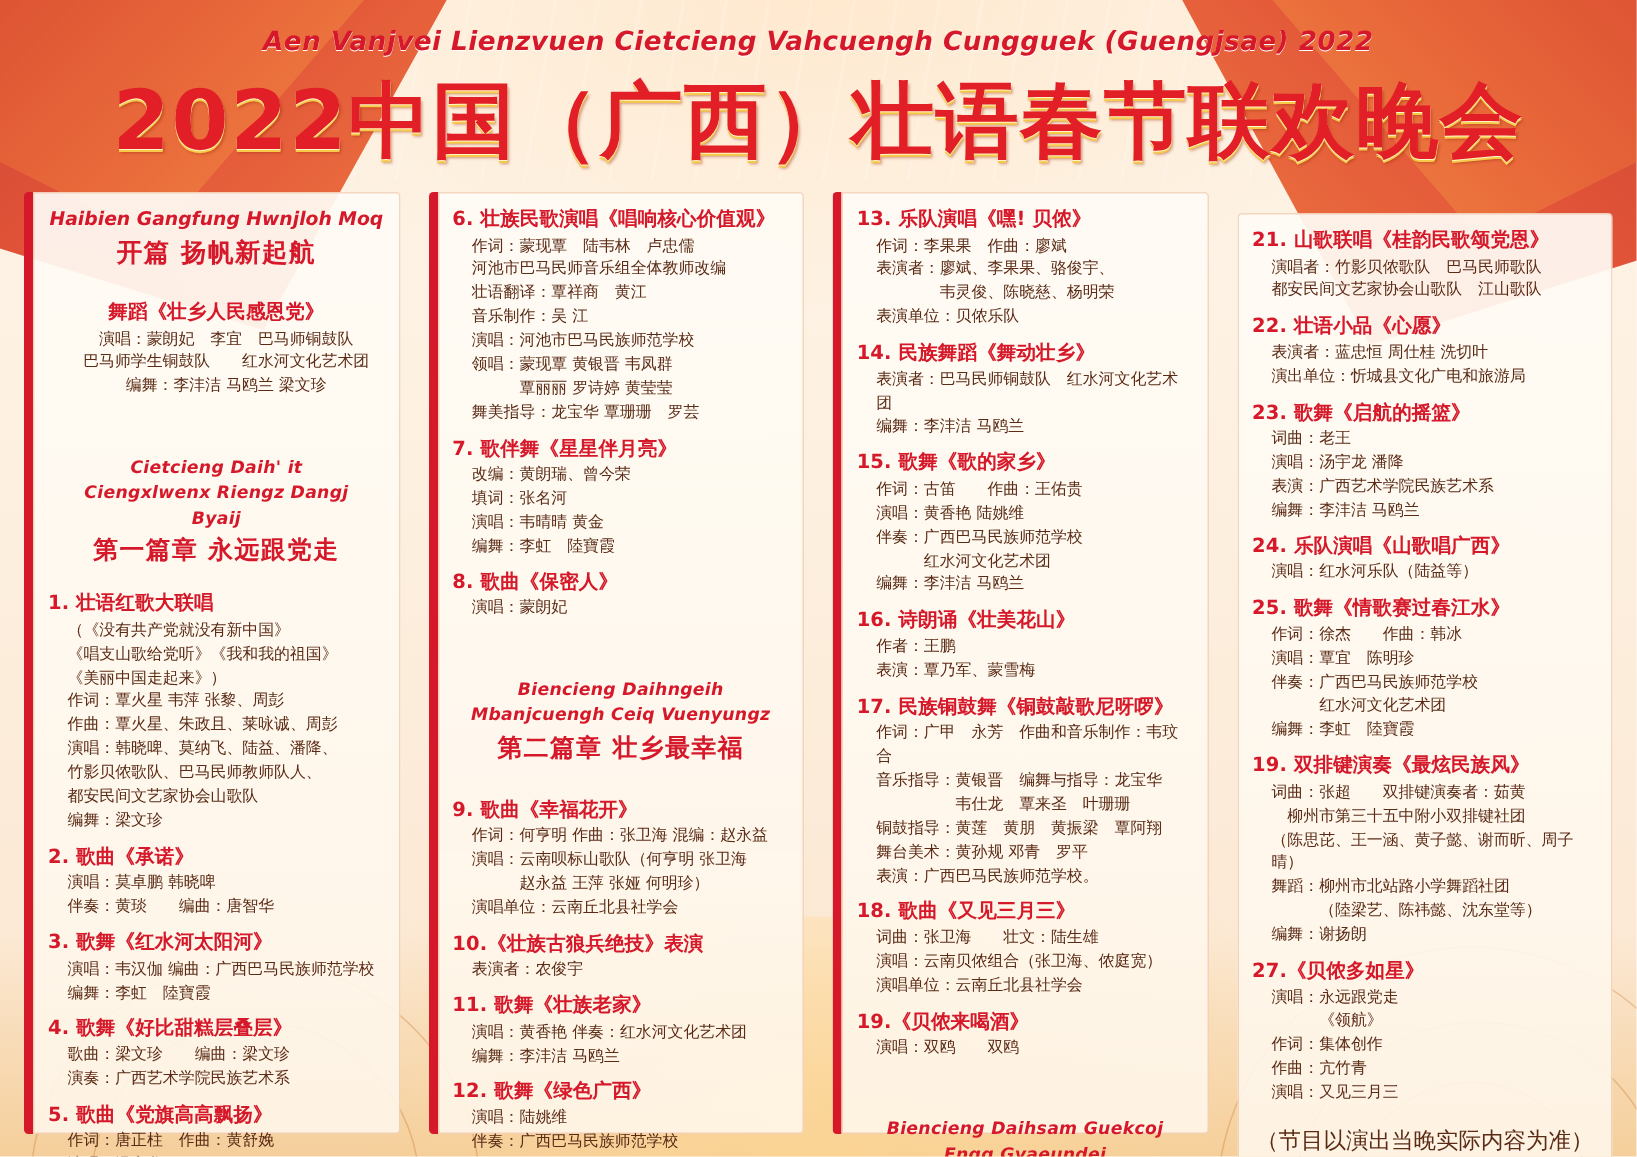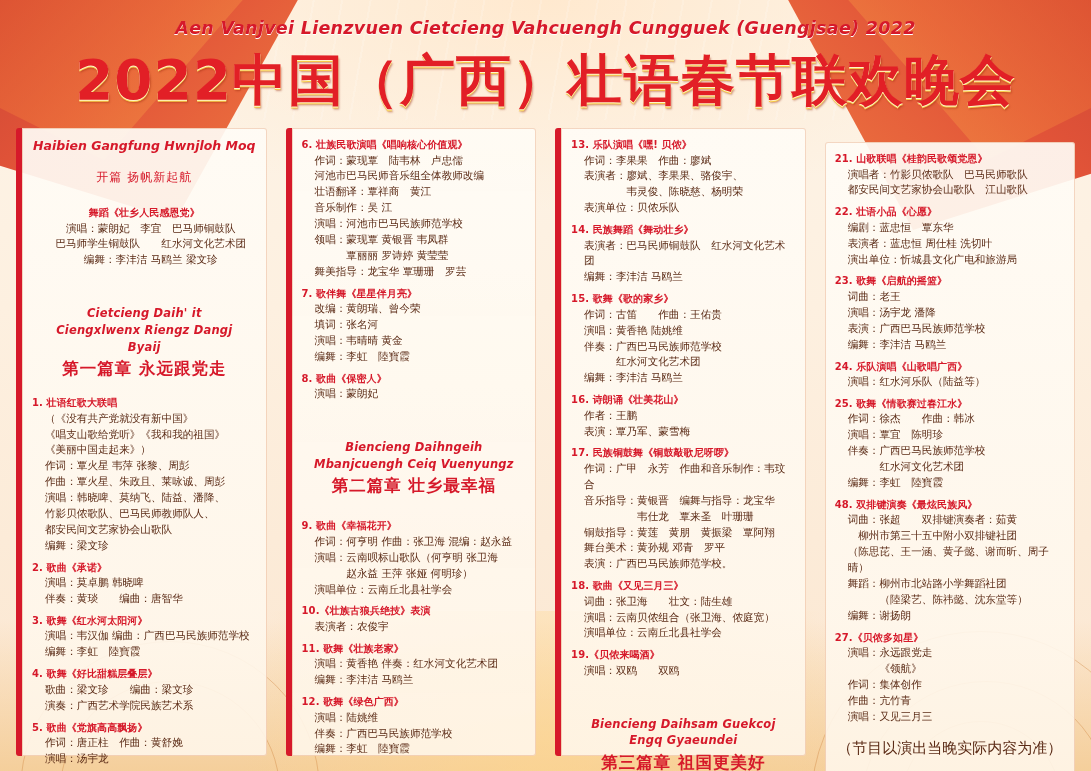--- a/index.html
+++ b/index.html
@@ -96,29 +96,29 @@
     font-weight:bold; color:#d6192a;
     font-size:16.5px; margin-top:3px; letter-spacing:1px;
   }
   .opening { text-align:center; margin-bottom:6px; }
   .opening .en {
     font-family:"DejaVu Sans", sans-serif;
     font-weight:bold; font-style:italic; color:#d6192a; font-size:12.5px;
   }
   .opening .zh {
     font-family:"DejaVu Sans", sans-serif;
-    font-weight:normal; color:#d6192a; font-size:12px; margin-top:16px; letter-spacing:1px;
+    font-weight:bold; color:#d6192a; font-size:17px; margin-top:4px; letter-spacing:1px;
   }
 
   
   .item { margin:0 0 7px 0; }
   .item-title {
     font-family:"DejaVu Sans", sans-serif;
     font-weight:bold; color:#d6192a;
-    font-size:10px; line-height:1.35;
+    font-size:13px; line-height:1.35;
     letter-spacing:.1px;
   }
   .item-title.center { text-align:center; }
   .lines { margin-top:1px; padding-left:13px; }
   .line {
     font-family:"DejaVu Sans", sans-serif;
     color:#5b2b16; font-size:10.6px; line-height:1.5;
     white-space:pre-wrap;
   }
   .line.center { text-align:center; padding-left:0; }
@@ -403,32 +403,31 @@
         <div class="item-title">21. 山歌联唱《桂韵民歌颂党恩》</div>
         <div class="lines">
           <div class="line">演唱者：竹影贝侬歌队　巴马民师歌队</div>
           <div class="line">都安民间文艺家协会山歌队　江山歌队</div>
         </div>
       </div>
 
       <div class="item">
         <div class="item-title">22. 壮语小品《心愿》</div>
         <div class="lines">
-          <div class="line">编剧：蓝忠恒　覃东华</div>
           <div class="line">表演者：蓝忠恒 周仕桂 洗切叶</div>
           <div class="line">演出单位：忻城县文化广电和旅游局</div>
         </div>
       </div>
 
       <div class="item">
         <div class="item-title">23. 歌舞《启航的摇篮》</div>
         <div class="lines">
           <div class="line">词曲：老王</div>
           <div class="line">演唱：汤宇龙 潘降</div>
-          <div class="line">表演：广西巴马民族师范学校</div>
+          <div class="line">表演：广西艺术学院民族艺术系</div>
           <div class="line">编舞：李沣洁 马鸥兰</div>
         </div>
       </div>
 
       <div class="item">
         <div class="item-title">24. 乐队演唱《山歌唱广西》</div>
         <div class="lines">
           <div class="line">演唱：红水河乐队（陆益等）</div>
         </div>
       </div>
@@ -438,21 +437,21 @@
         <div class="lines">
           <div class="line">作词：徐杰　　作曲：韩冰</div>
           <div class="line">演唱：覃宜　陈明珍</div>
           <div class="line">伴奏：广西巴马民族师范学校</div>
           <div class="line">　　　红水河文化艺术团</div>
           <div class="line">编舞：李虹　陸寶霞</div>
         </div>
       </div>
 
       <div class="item">
-        <div class="item-title">48. 双排键演奏《最炫民族风》</div>
+        <div class="item-title">19. 双排键演奏《最炫民族风》</div>
         <div class="lines">
           <div class="line">词曲：张超　　双排键演奏者：茹黄</div>
           <div class="line">　柳州市第三十五中附小双排键社团</div>
           <div class="line">（陈思芘、王一涵、黄子懿、谢而昕、周子晴）</div>
           <div class="line">舞蹈：柳州市北站路小学舞蹈社团</div>
           <div class="line">　　　（陸梁艺、陈祎懿、沈东堂等）</div>
           <div class="line">编舞：谢扬朗</div>
         </div>
       </div>
 

